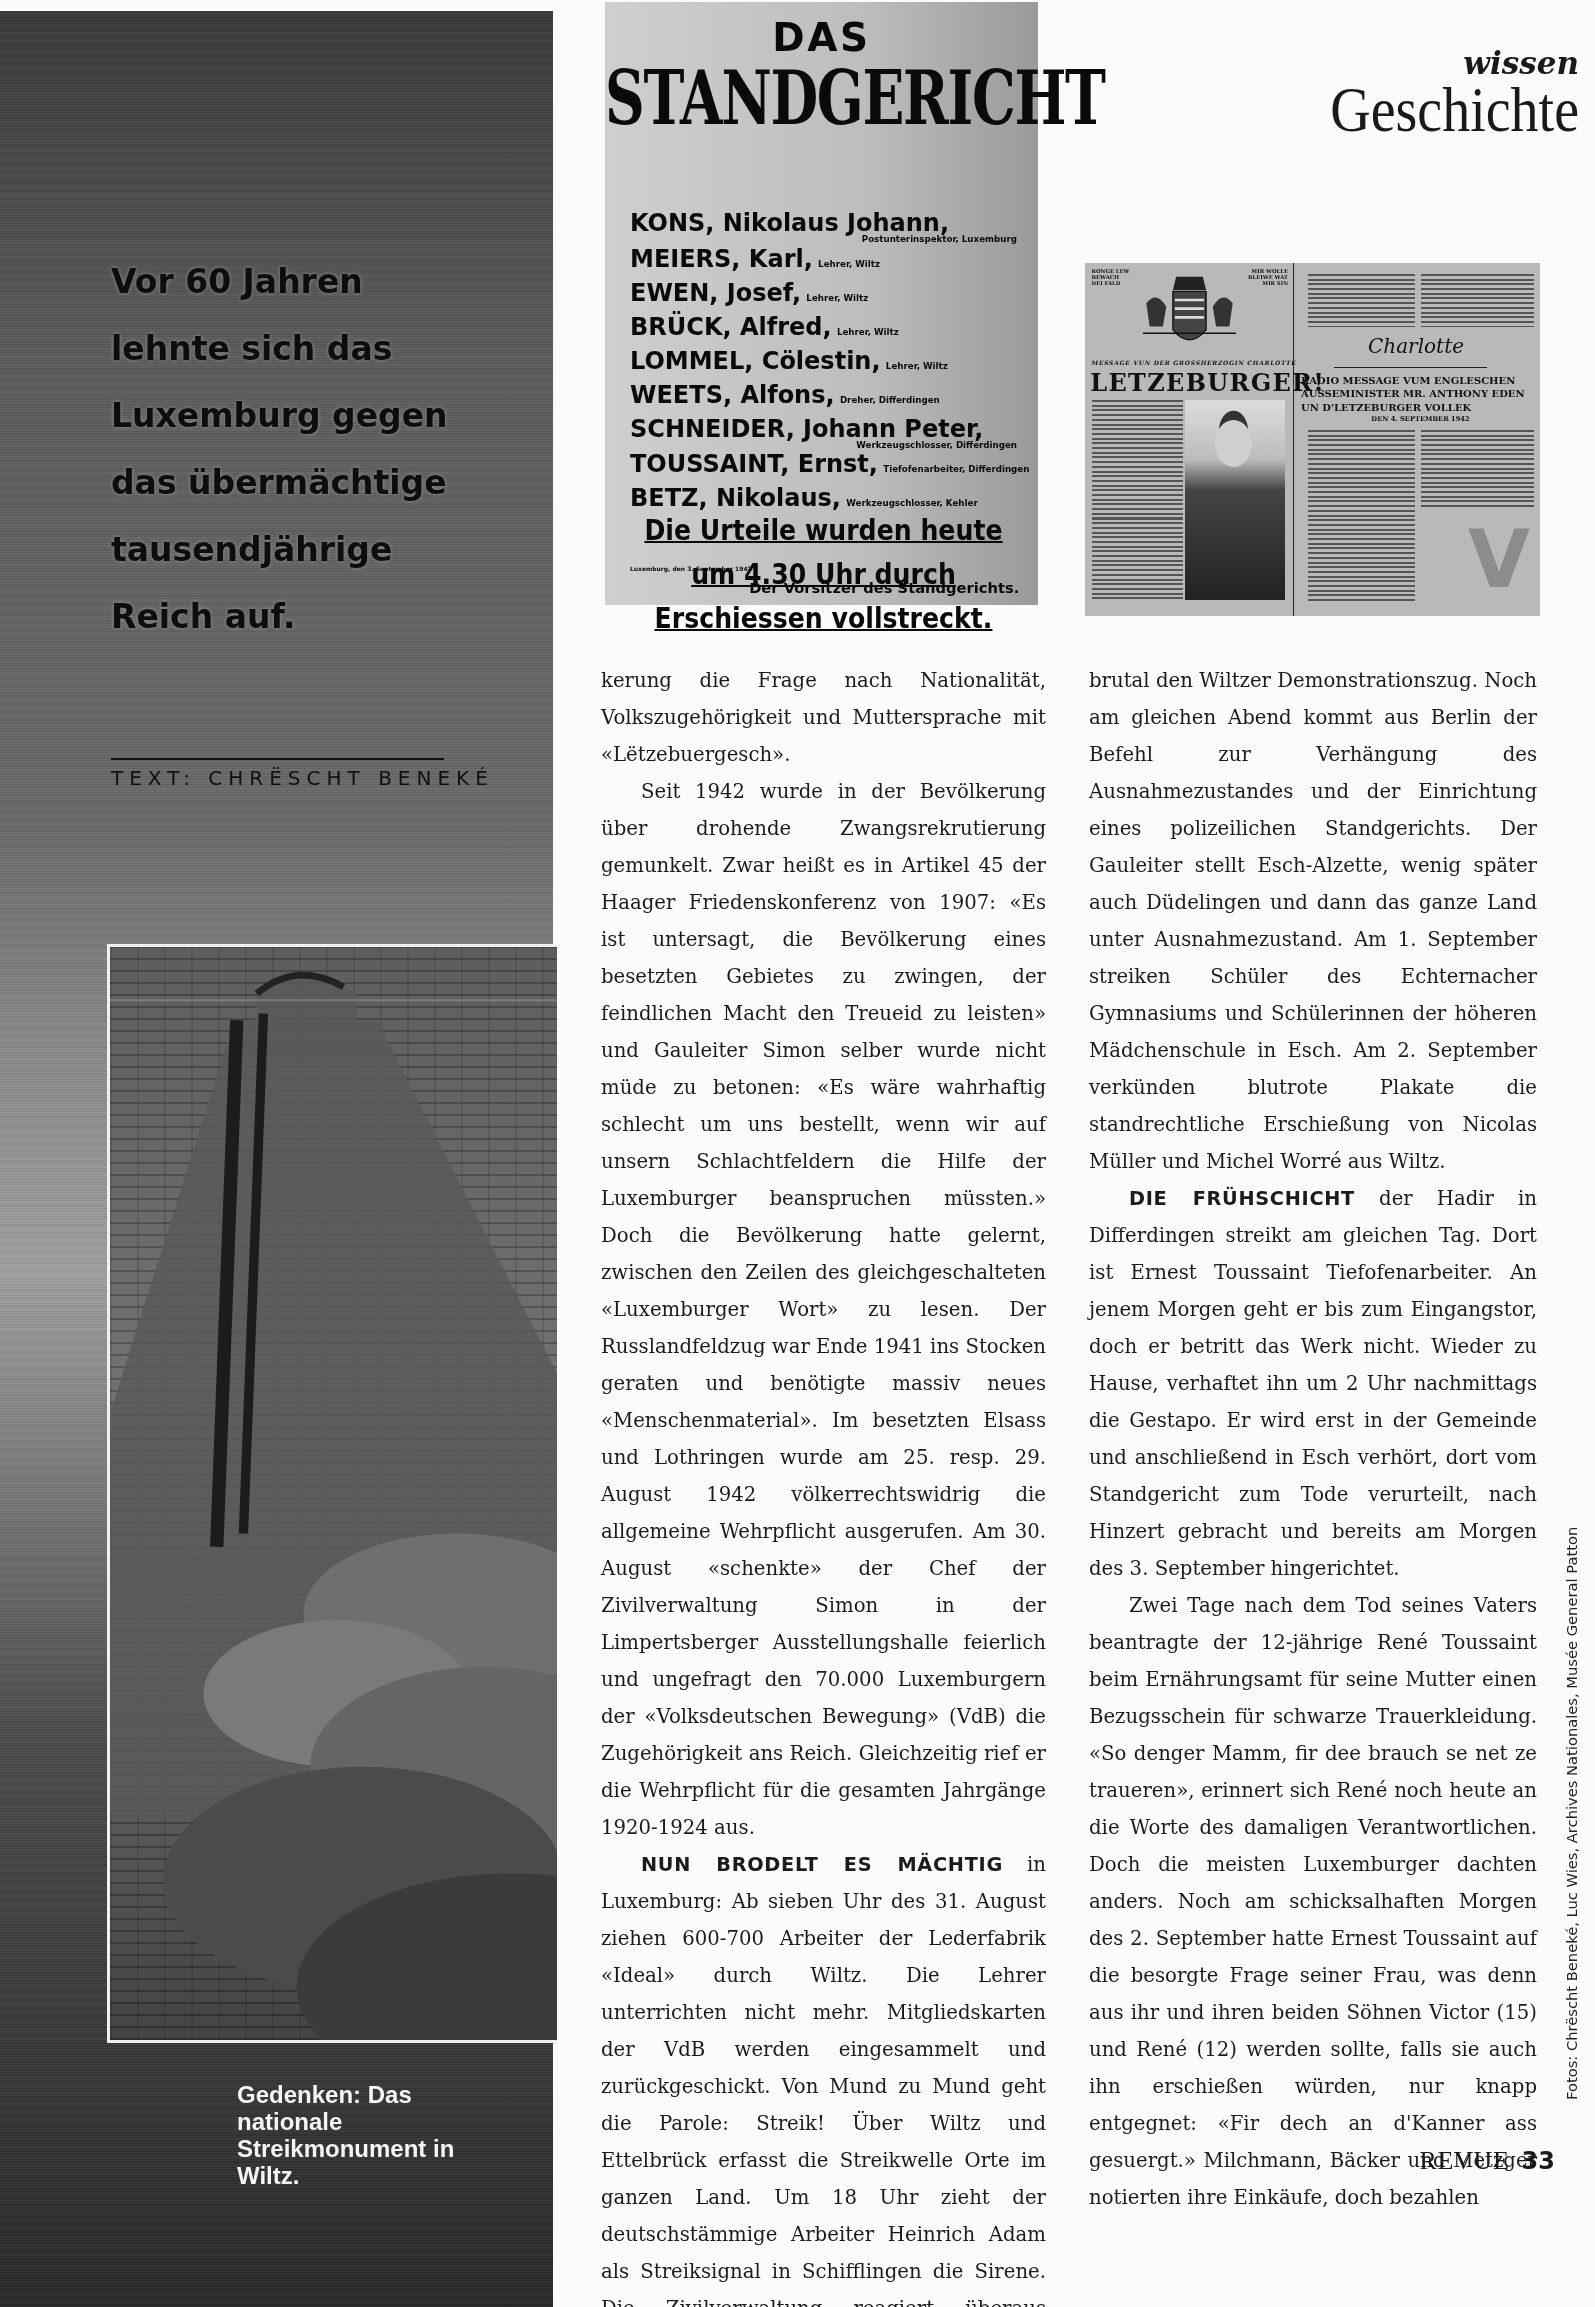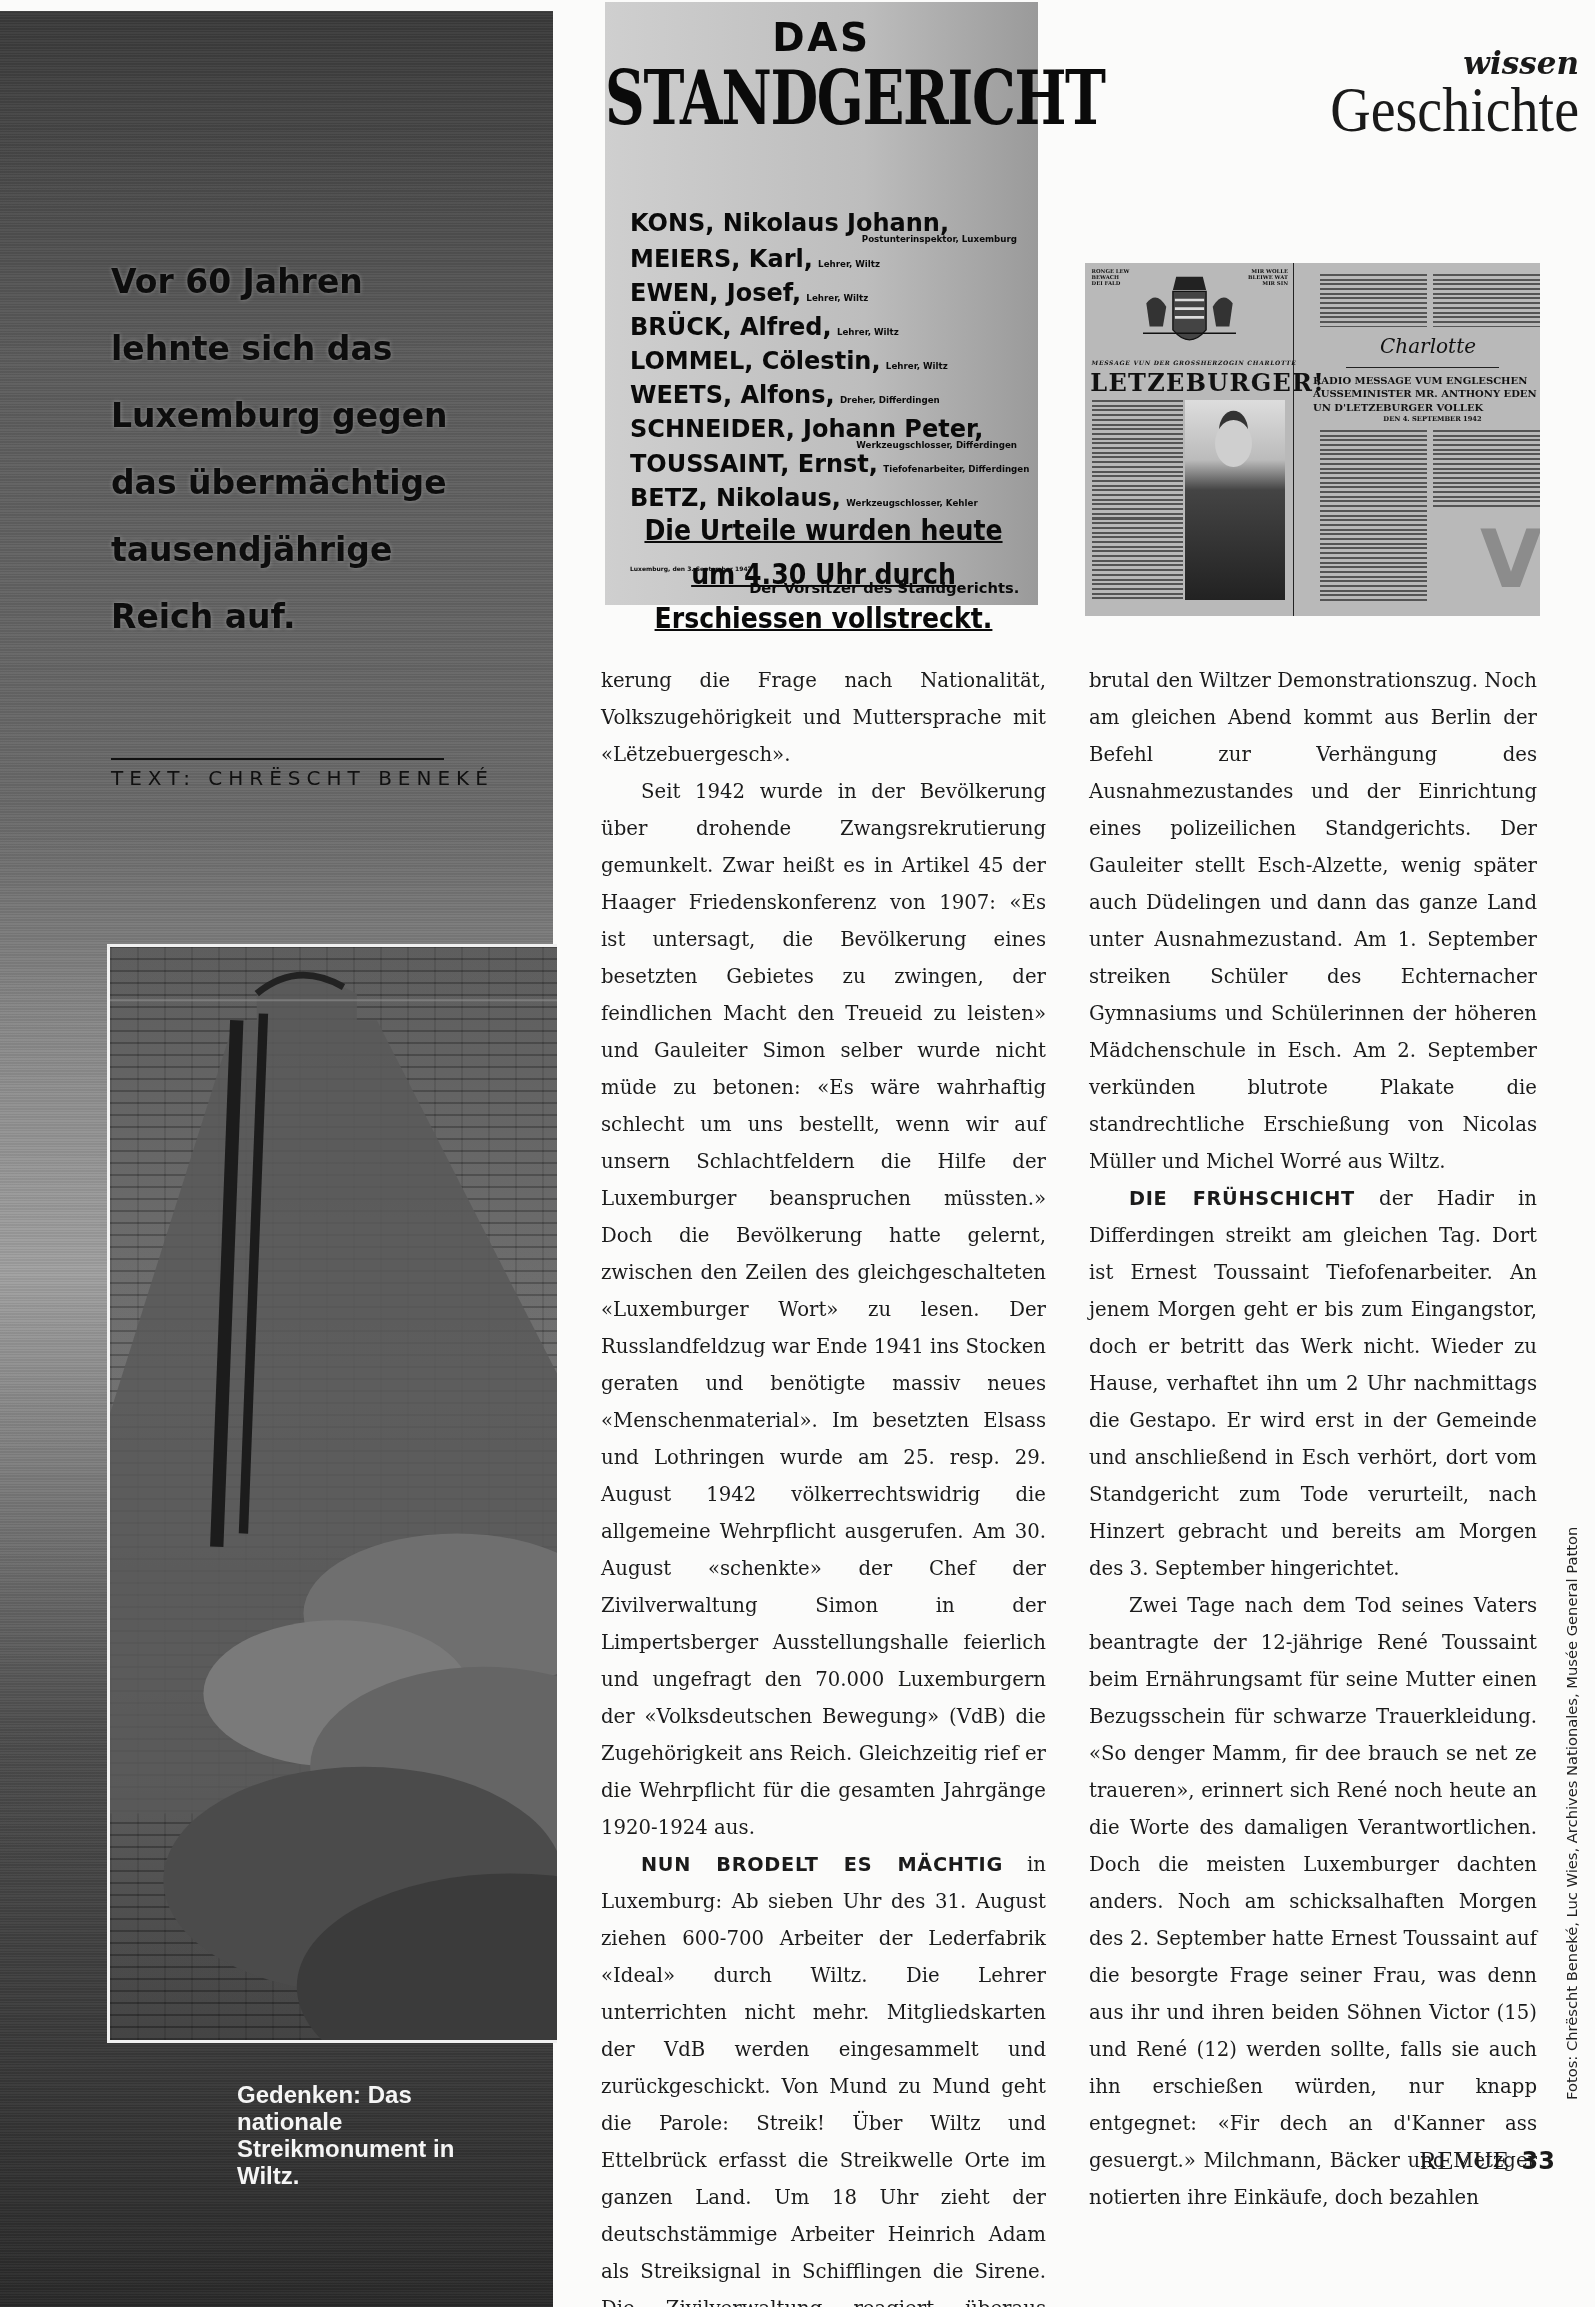--- a/index.html
+++ b/index.html
@@ -63,21 +63,21 @@
   #poster .signer { position: absolute; top: 577px; right: 18.7px; font-weight: bold; font-size: 14.7px; }
   
   #header-wissen { position: absolute; right: 16px; top: 48px; font-family: "DejaVu Serif", serif; font-weight: bold; font-style: italic; font-size: 31px; line-height: 31px; }
   #header-geschichte { position: absolute; right: 16px; top: 77px; font-family: "Liberation Serif", serif; font-size: 56px; line-height: 56px; transform: scaleY(1.15); transform-origin: top right; }
   
   #newspaper {
     position: absolute; left: 1085px; top: 263px; width: 455px; height: 353px;
     background: #b9b9b9; color: #111; font-family: "DejaVu Serif", serif; overflow: hidden;
   }
   #newspaper .left-page { position: absolute; left: 5.3px; top: 4px; width: 199px; height: 343px; }
-  #newspaper .right-page { position: absolute; left: 228px; top: 4px; width: 239px; height: 343px; }
+  #newspaper .right-page { position: absolute; left: 216px; top: 4px; width: 239px; height: 343px; }
   #newspaper .divider { position: absolute; left: 208px; top: 0; width: 1.3px; height: 100%; background: #222; }
   #newspaper .crest { position: absolute; left: 53px; top: 2.7px; width: 93px; height: 80px; }
   #newspaper .motto-l { position: absolute; left: 1.3px; top: 1.3px; font-size: 5.3px; font-weight: bold; width: 40px; }
   #newspaper .motto-r { position: absolute; right: 1.3px; top: 1.3px; font-size: 5.3px; font-weight: bold; width: 47px; text-align: right; }
   #newspaper .msg-line { position: absolute; left: 1.3px; top: 92px; font-size: 6px; font-style: italic; font-weight: bold; letter-spacing: 0.7px; white-space: nowrap; }
   #newspaper .headline { position: absolute; left: 0; top: 101px; width: 199px; text-align: center; font-weight: bold; font-size: 24px; letter-spacing: 1.3px; }
   #newspaper .textblock { position: absolute; background: repeating-linear-gradient(180deg, #333 0 2px, transparent 2px 4.7px); opacity: 0.75; }
   #newspaper .portrait { position: absolute; left: 95px; top: 133px; width: 100px; height: 200px; background: linear-gradient(180deg, #ddd 0%, #bbb 30%, #444 45%, #222 100%); }
   #newspaper .portrait::after { content: ""; position: absolute; left: 30px; top: 20px; width: 37px; height: 47px; border-radius: 50%; background: #cfcfcf; box-shadow: 0 -13.3px 0 -4px #333; }
   #newspaper .signature { position: absolute; left: 67px; top: 67px; font-family: "DejaVu Serif", serif; font-style: italic; font-size: 20px; }

